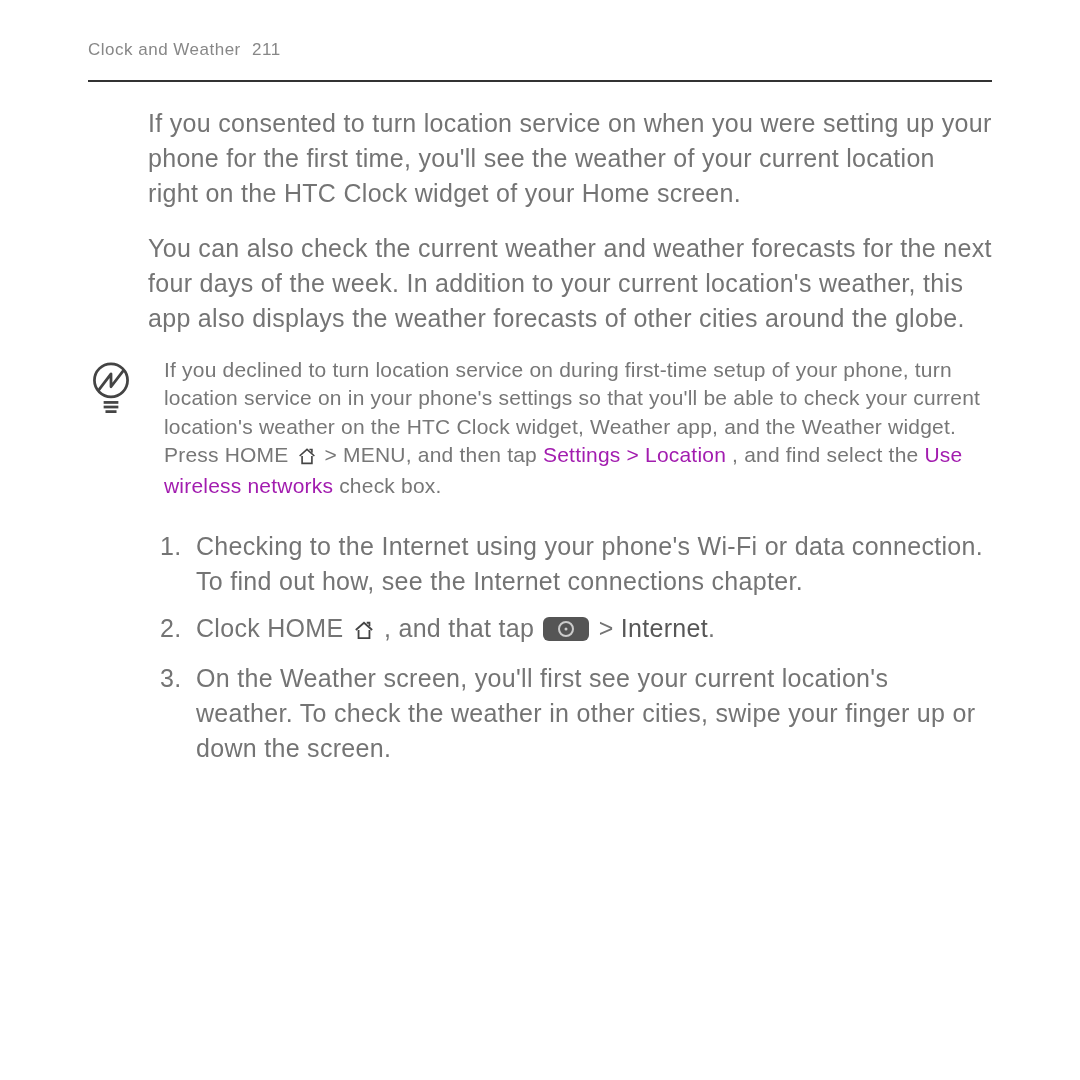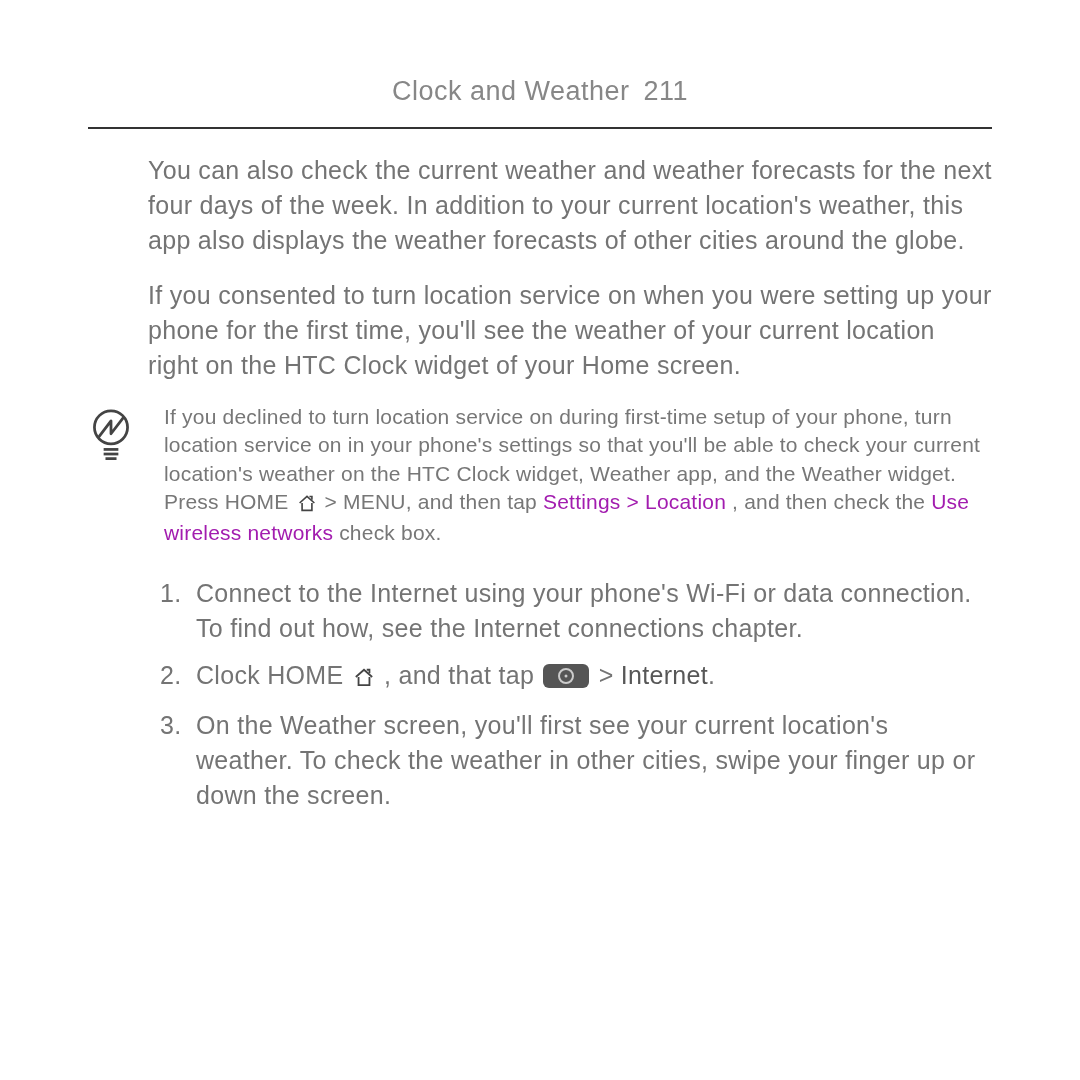--- a/index.html
+++ b/index.html
@@ -9,26 +9,25 @@
     background: #fff;
     font-family: Arial, Helvetica, sans-serif;
     color: #6c6c6c;
     font-weight: 300;
   }
   .page {
     padding: 40px 88px 0 88px;
     box-sizing: border-box;
   }
   .header-line {
-    text-align: center;
-    font-size: 27px;
+    text-align: left;
+    font-size: 17px;
     letter-spacing: 0.5px;
     margin-bottom: 20px;
     color: #878787;
-    margin-top: 36px;
   }
   .header-line .pnum {
     margin-left: 6px;
     color: #878787;
   }
   h1 {
     font-size: 40px;
     font-weight: 400;
     color: #575757;
     margin: 0 0 8px 0;
@@ -136,22 +135,22 @@
 
 <div class="page">
 
   <div class="header-line">
     <span>Clock and Weather</span>
     <span class="pnum">211</span>
   </div>
 
   <hr class="rule">
 
+  <p class="body-text">If you consented to turn location service on when you were setting up your phone for the first time, you'll see the weather of your current location right on the HTC Clock widget of your Home screen.</p>
   <p class="body-text">You can also check the current weather and weather forecasts for the next four days of the week. In addition to your current location's weather, this app also displays the weather forecasts of other cities around the globe.</p>
-  <p class="body-text">If you consented to turn location service on when you were setting up your phone for the first time, you'll see the weather of your current location right on the HTC Clock widget of your Home screen.</p>
 
   <div class="tip-row">
     <div class="tip-icon">
       <svg viewBox="0 0 100 130" width="46" height="60">
         <circle cx="50" cy="44" r="36"></circle>
         <path d="M24 64 L50 30 L50 58 L76 24" stroke-linejoin="round" stroke-linecap="round"></path>
         <line x1="34" y1="92" x2="66" y2="92"></line>
         <line x1="34" y1="102" x2="66" y2="102"></line>
         <line x1="38" y1="112" x2="62" y2="112"></line>
       </svg>
@@ -159,29 +158,29 @@
     <div class="tip-text">
       <span>If you declined to turn location service on during first-time setup of your phone, turn location service on in your phone's settings so that you'll be able to check your current location's weather on the HTC Clock widget, Weather app, and the Weather widget. Press HOME </span>
       <span class="mini-icon">
         <svg width="20" height="18" viewBox="0 0 24 22">
           <path d="M3 11 L12 3 L21 11 M6 11 V20 H18 V11" fill="none" stroke="#444" stroke-width="2"></path>
           <path d="M15 3 h3 v4" fill="none" stroke="#444" stroke-width="2"></path>
         </svg>
       </span>
       <span> &gt; MENU, and then tap </span>
       <span class="strong">Settings &gt; Location</span>
-      <span>, and then check the </span>
+      <span>, and find select the </span>
       <span class="strong">Use wireless networks</span>
       <span> check box.</span>
     </div>
   </div>
 
   <ol class="steps">
     <li>
-      <span>Connect to the Internet using your phone's Wi-Fi or data connection. To find out how, see the Internet connections chapter.</span>
+      <span>Checking to the Internet using your phone's Wi-Fi or data connection. To find out how, see the Internet connections chapter.</span>
     </li>
     <li>
       <span>Clock HOME </span>
       <span class="mini-icon">
         <svg width="22" height="20" viewBox="0 0 24 22">
           <path d="M3 11 L12 3 L21 11 M6 11 V20 H18 V11" fill="none" stroke="#444" stroke-width="2"></path>
           <path d="M15 3 h3 v4" fill="none" stroke="#444" stroke-width="2"></path>
         </svg>
       </span>
       <span>, and that tap </span>

